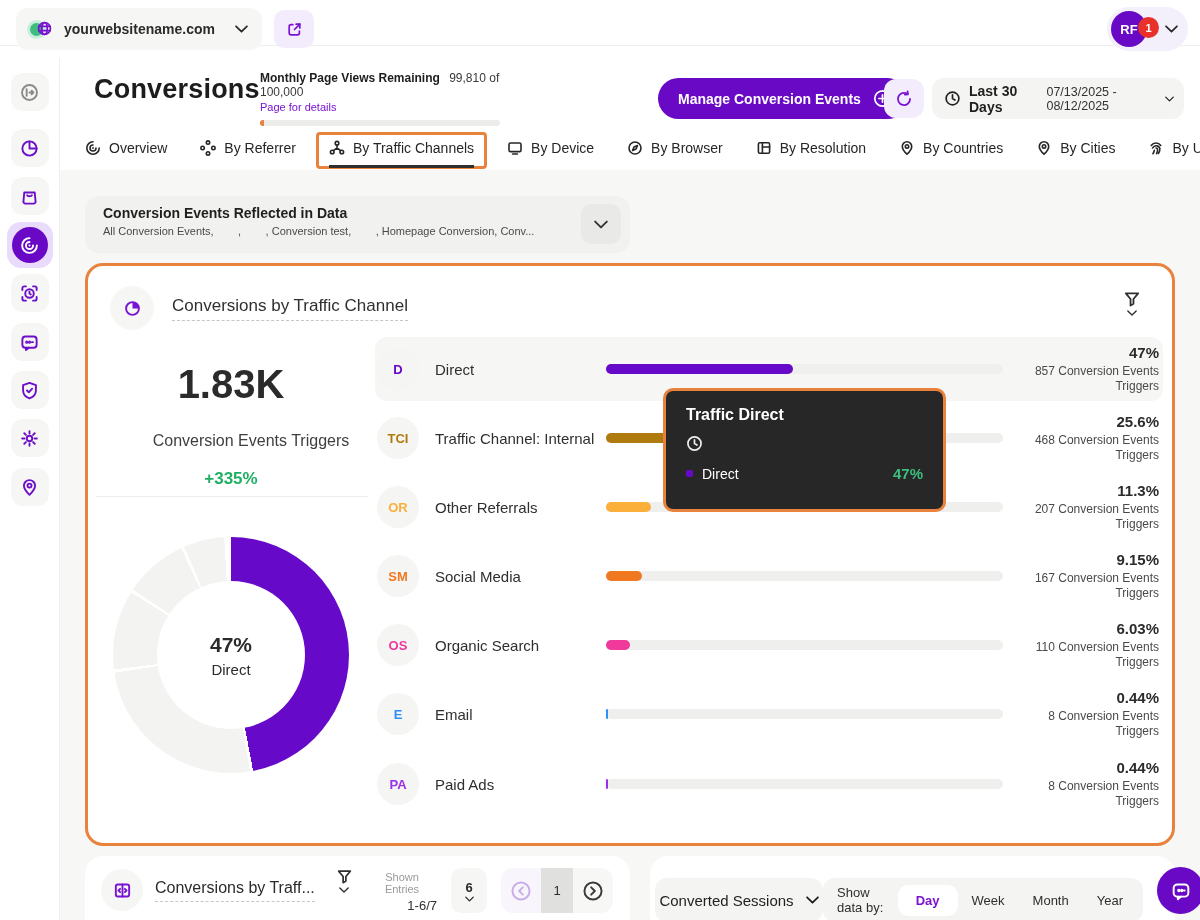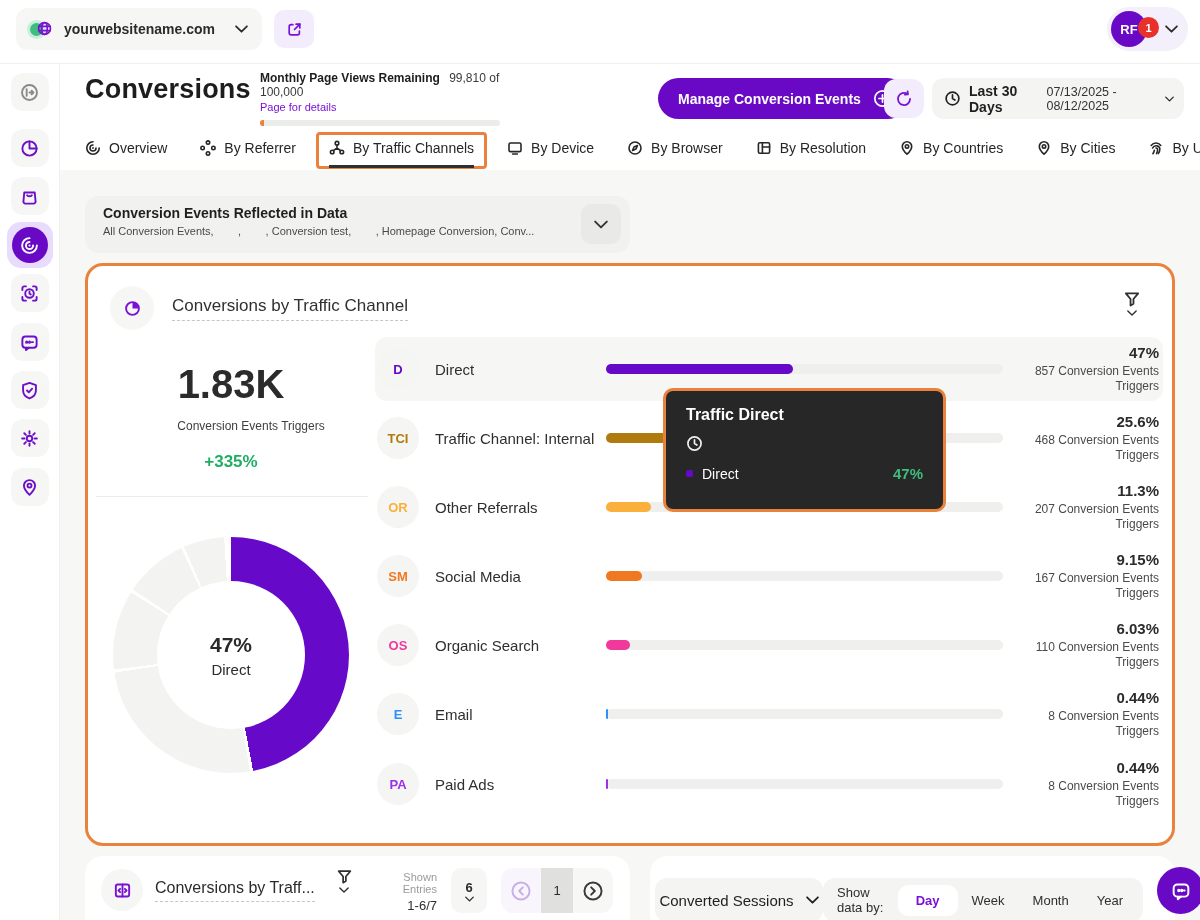--- a/index.html
+++ b/index.html
@@ -3,21 +3,21 @@
 <meta charset="utf-8">
 <style>
   * { margin:0; padding:0; box-sizing:border-box; }
   body { background:#e8e8e8; }
   .app{ position:relative; width:1200px; height:920px; background:#fff;
         font-family:"Liberation Sans", sans-serif; overflow:hidden; color:#222; }
   svg{ display:block; }
   .ic{ stroke:currentColor; fill:none; stroke-width:1.6; stroke-linecap:round; stroke-linejoin:round; }
 
   
-  .topbar{ position:absolute; inset:0 0 auto 0; height:64px; background:#fff; border-bottom:1px solid #EFEFED; z-index:5;}
+  .topbar{ position:absolute; inset:0 0 auto 0; height:46px; background:#fff; border-bottom:1px solid #EFEFED; z-index:5;}
   .site-pill{ position:absolute; left:16px; top:8px; width:246px; height:42px; background:#F6F6F4;
               border-radius:12px; display:flex; align-items:center; gap:10px; padding:0 14px; cursor:pointer;}
   .site-ic{ position:relative; width:24px; height:22px; }
   .site-ic .dot{ position:absolute; left:0; top:5px; width:13px; height:13px; border-radius:50%; background:#3DBE7E; box-shadow:0 0 0 3px #C9EEDB;}
   .site-ic .globe{ position:absolute; left:6px; top:2px; color:#7A12D4;}
   .site-name{ font-size:14px; font-weight:700; color:#2b2b2b;}
   .site-pill .chev{ margin-left:auto; color:#2b2b2b;}
   .ext-btn{ position:absolute; left:274px; top:10px; width:40px; height:38px; background:#F3ECFD; border-radius:10px;
             display:flex; align-items:center; justify-content:center; color:#7A12D4; cursor:pointer;}
   .account{ position:absolute; right:12px; top:7px; height:44px; background:#F3EFFB; border-radius:22px;
@@ -32,21 +32,21 @@
   
   .sidebar{ position:absolute; top:58px; left:0; bottom:0; width:60px; background:#fff; border-right:1px solid #EFEFED; z-index:4;}
   .side-btn{ position:absolute; left:50%; transform:translateX(-50%); width:38px; height:38px; border-radius:12px;
              background:#F6F6F4; color:#6D0FC9; display:flex; align-items:center; justify-content:center; cursor:pointer;}
   .side-btn.gray{ color:#8a8a8a; }
   .side-btn.active{ width:46px; height:46px; border-radius:14px; background:#E9DBFB; }
   .side-btn.active .inner{ width:36px; height:36px; border-radius:50%; background:#6909C6; color:#fff;
              display:flex; align-items:center; justify-content:center;}
 
   
-  .page-title{ position:absolute; left:85px; top:74px; font-size:27px; font-weight:700; color:#1d1d1d; letter-spacing:.2px;}
+  .page-title{ position:absolute; left:94px; top:74px; font-size:27px; font-weight:700; color:#1d1d1d; letter-spacing:.2px;}
   .quota{ position:absolute; left:260px; top:71px; width:260px;}
   .quota-l1{ font-size:12px; color:#1d1d1d;}
   .quota-l1 .lbl{ font-weight:700;}
   .quota-l1 .val{ font-weight:400; color:#3a3a3a; margin-left:6px;}
   .quota-link{ font-size:11px; color:#7A12D4; margin-top:2px; cursor:pointer;}
   .quota-bar{ margin-top:7px; width:240px; height:6px; border-radius:3px; background:#ECECEA; overflow:hidden;}
   .quota-fill{ width:4px; height:6px; background:#E8823C;}
   .manage-btn{ position:absolute; left:658px; top:78px; height:41px; padding:0 16px 0 20px; background:#6909C6; color:#fff;
                border:none; border-radius:21px; display:flex; align-items:center; gap:12px; font-size:14px; font-weight:700;
                font-family:inherit; cursor:pointer;}
@@ -76,21 +76,21 @@
                border:3px solid #E8823C; border-radius:18px;}
   .card-head{ position:absolute; left:22px; top:20px; display:flex; align-items:center; gap:18px;}
   .head-ic{ width:44px; height:44px; border-radius:50%; background:#F6F6F4; color:#7A12D4;
             display:flex; align-items:center; justify-content:center;}
   .card-title{ font-size:17px; color:#303030; border-bottom:1px dashed #C6C6C4; padding-bottom:4px;text-align:center;}
   .funnel-btn{ position:absolute; right:22px; top:24px; width:36px; height:44px; display:flex; flex-direction:column;
                align-items:center; gap:2px; color:#2f2f2f; cursor:pointer;}
 
   .stats{ position:absolute; left:0; top:96px; width:286px; text-align:center;}
   .stats .big{ font-size:40px; font-weight:700; color:#2b2b2b;}
-  .stats .lab{ font-size:12px; color:#3f3f3f; margin-top:12px;padding-left:40px;}
+  .stats .lab{ font-size:16px; color:#3f3f3f; margin-top:25px;padding-left:40px;}
   .stats .chg{ font-size:17px; font-weight:600; color:#1FAF63; margin-top:19px;}
   .stats-div{ position:absolute; left:8px; top:230px; width:272px; height:1px; background:#ECECEA;}
 
   .donut{ position:absolute; left:25px; top:271px; width:236px; height:236px; border-radius:50%;}
   .donut-hole{ position:absolute; left:44px; top:44px; width:148px; height:148px; border-radius:50%; background:#fff;
                display:flex; flex-direction:column; align-items:center; justify-content:center; gap:4px;}
   .donut-hole .p{ font-size:21px; font-weight:700; color:#2b2b2b;}
   .donut-hole .l{ font-size:15px; color:#2b2b2b;}
 
   .row{ position:absolute; left:287px; width:788px; height:64px; display:flex; align-items:center; padding-left:2px; cursor:pointer;}
@@ -115,21 +115,21 @@
 
   
   .bcard-l{ position:absolute; left:25px; top:686px; width:545px; height:240px; background:#fff; border-radius:18px;}
   .bcard-r{ position:absolute; left:590px; top:686px; width:525px; height:240px; background:#fff; border-radius:18px;}
   .bl-ic{ position:absolute; left:16px; top:13px; width:42px; height:42px; border-radius:50%; background:#F6F6F4;
           color:#7A12D4; display:flex; align-items:center; justify-content:center;}
   .bl-title{ position:absolute; left:70px; top:23px; font-size:16px; color:#2b2b2b; border-bottom:1px dashed #C6C6C4; padding-bottom:4px;}
   .bl-funnel{ position:absolute; left:243px; top:12px; width:32px; height:44px; display:flex; flex-direction:column;
               align-items:center; gap:2px; color:#2f2f2f; cursor:pointer;}
   .bl-shown{ position:absolute; left:282px; top:15px; width:70px; text-align:right;}
-  .bl-shown .a{ font-size:11px; color:#9a9a9a;}
+  .bl-shown .a{ font-size:11px; color:#9a9a9a;text-align:center;}
   .bl-shown .b{ font-size:13px; color:#2f2f2f; margin-top:3px;}
   .bl-size{ position:absolute; left:366px; top:12px; width:36px; height:45px; background:#F6F6F4; border-radius:10px;
             display:flex; flex-direction:column; align-items:center; justify-content:center; gap:1px; cursor:pointer;}
   .bl-size .n{ font-size:13px; font-weight:600; color:#2b2b2b;}
   .pager{ position:absolute; left:416px; top:12px; height:45px; display:flex; border-radius:12px; overflow:hidden;}
   .pg-prev{ width:40px; background:#F8F5FC; display:flex; align-items:center; justify-content:center; color:#C9AEE8; cursor:pointer;}
   .pg-num{ width:32px; background:#E0E0DE; display:flex; align-items:center; justify-content:center; font-size:13px; color:#2b2b2b;}
   .pg-next{ width:40px; background:#F7F7F5; display:flex; align-items:center; justify-content:center; color:#3a3a3a; cursor:pointer;}
 
   .metric-pill{ position:absolute; left:595px; top:708px; width:168px; height:44px; background:#F4F4F2; border-radius:12px;

